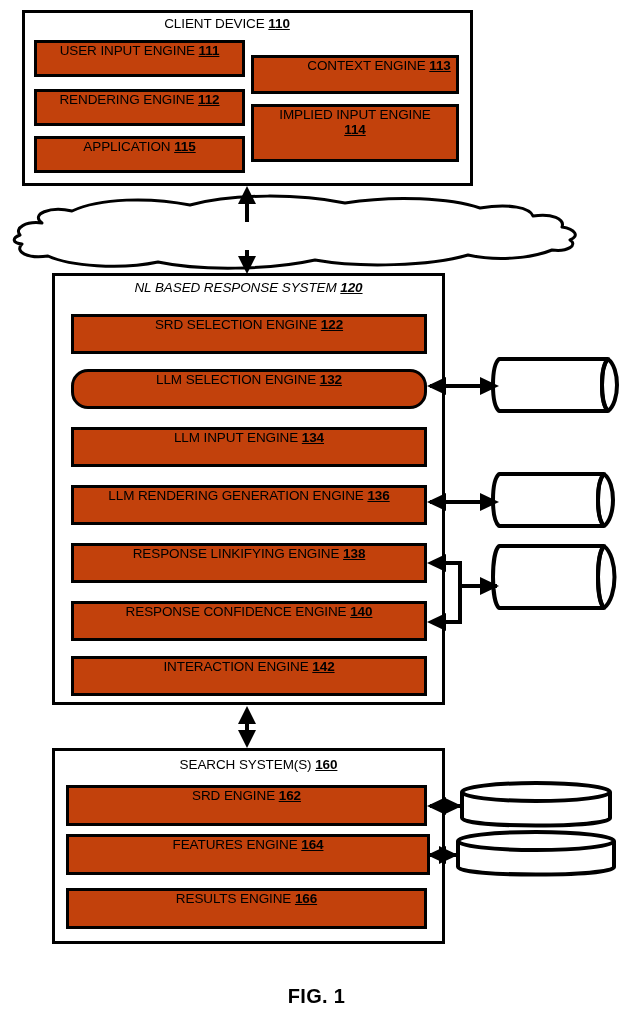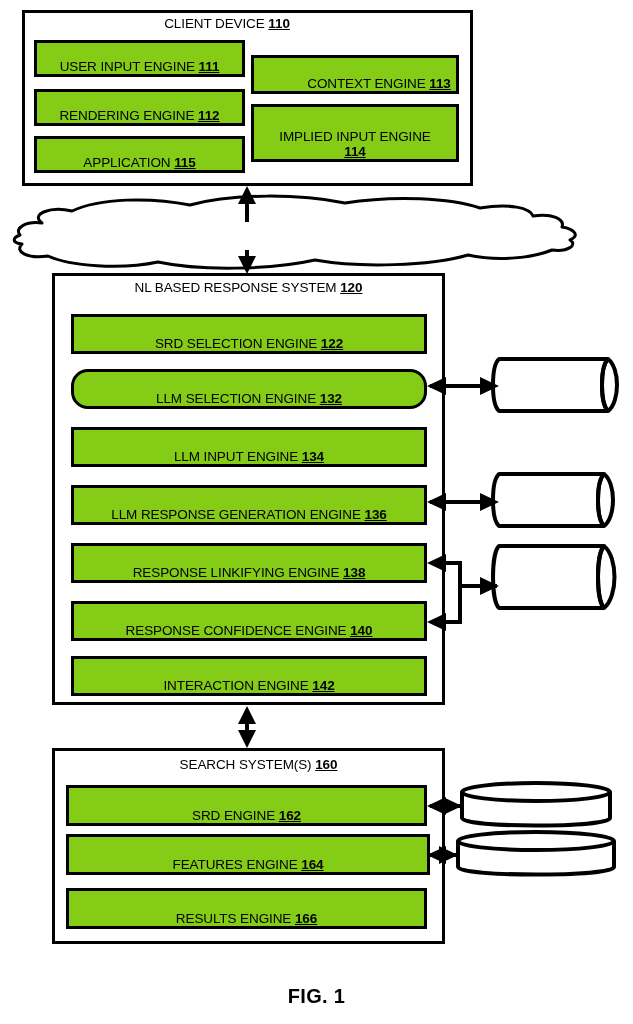--- a/index.html
+++ b/index.html
@@ -23,23 +23,23 @@
   .container-box {
     position: absolute;
     box-sizing: border-box;
     border: 3px solid #000;
     background: #fff;
   }
   .module-box {
     position: absolute;
     box-sizing: border-box;
     border: 3px solid #000;
-    background: #84cc16;
+    background: #c2410c;
     display: flex;
-    align-items: flex-end;
+    align-items: flex-start;
     justify-content: center;
     text-align: center;
     line-height: 1.12;
   }
   .container-title {
     position: absolute;
     text-align: center;
     white-space: nowrap;
   }
   .lbl {
@@ -134,21 +134,21 @@
   <div class="module-box" style="left:251px; top:104px; width:208px; height:58px;">
     <span class="lbl">
       <span>IMPLIED INPUT ENGINE</span><br>
       <span class="num">114</span>
     </span>
   </div>
 
   <div class="container-title ref-only" style="left:0px; top:219px; width:497px;">199</div>
 
   <div class="container-box" style="left:52px; top:273px; width:393px; height:432px;"></div>
-  <div class="container-title lbl" style="left:52px; top:280px; width:393px;">
+  <div class="container-title lbl" style="left:52px; top:280px; width:393px;font-style:italic;">
     <span>NL BASED RESPONSE SYSTEM</span>
     <span class="num">120</span>
   </div>
 
   <div class="module-box" style="left:71px; top:314px; width:356px; height:40px;">
     <span class="lbl">
       <span>SRD SELECTION ENGINE</span>
       <span class="num">122</span>
     </span>
   </div>
@@ -162,21 +162,21 @@
 
   <div class="module-box" style="left:71px; top:427px; width:356px; height:40px;">
     <span class="lbl">
       <span>LLM INPUT ENGINE</span>
       <span class="num">134</span>
     </span>
   </div>
 
   <div class="module-box" style="left:71px; top:485px; width:356px; height:40px;">
     <span class="lbl">
-      <span>LLM RESPONSE GENERATION ENGINE</span>
+      <span>LLM RENDERING GENERATION ENGINE</span>
       <span class="num">136</span>
     </span>
   </div>
 
   <div class="module-box" style="left:71px; top:543px; width:356px; height:40px;">
     <span class="lbl">
       <span>RESPONSE LINKIFYING ENGINE</span>
       <span class="num">138</span>
     </span>
   </div>

